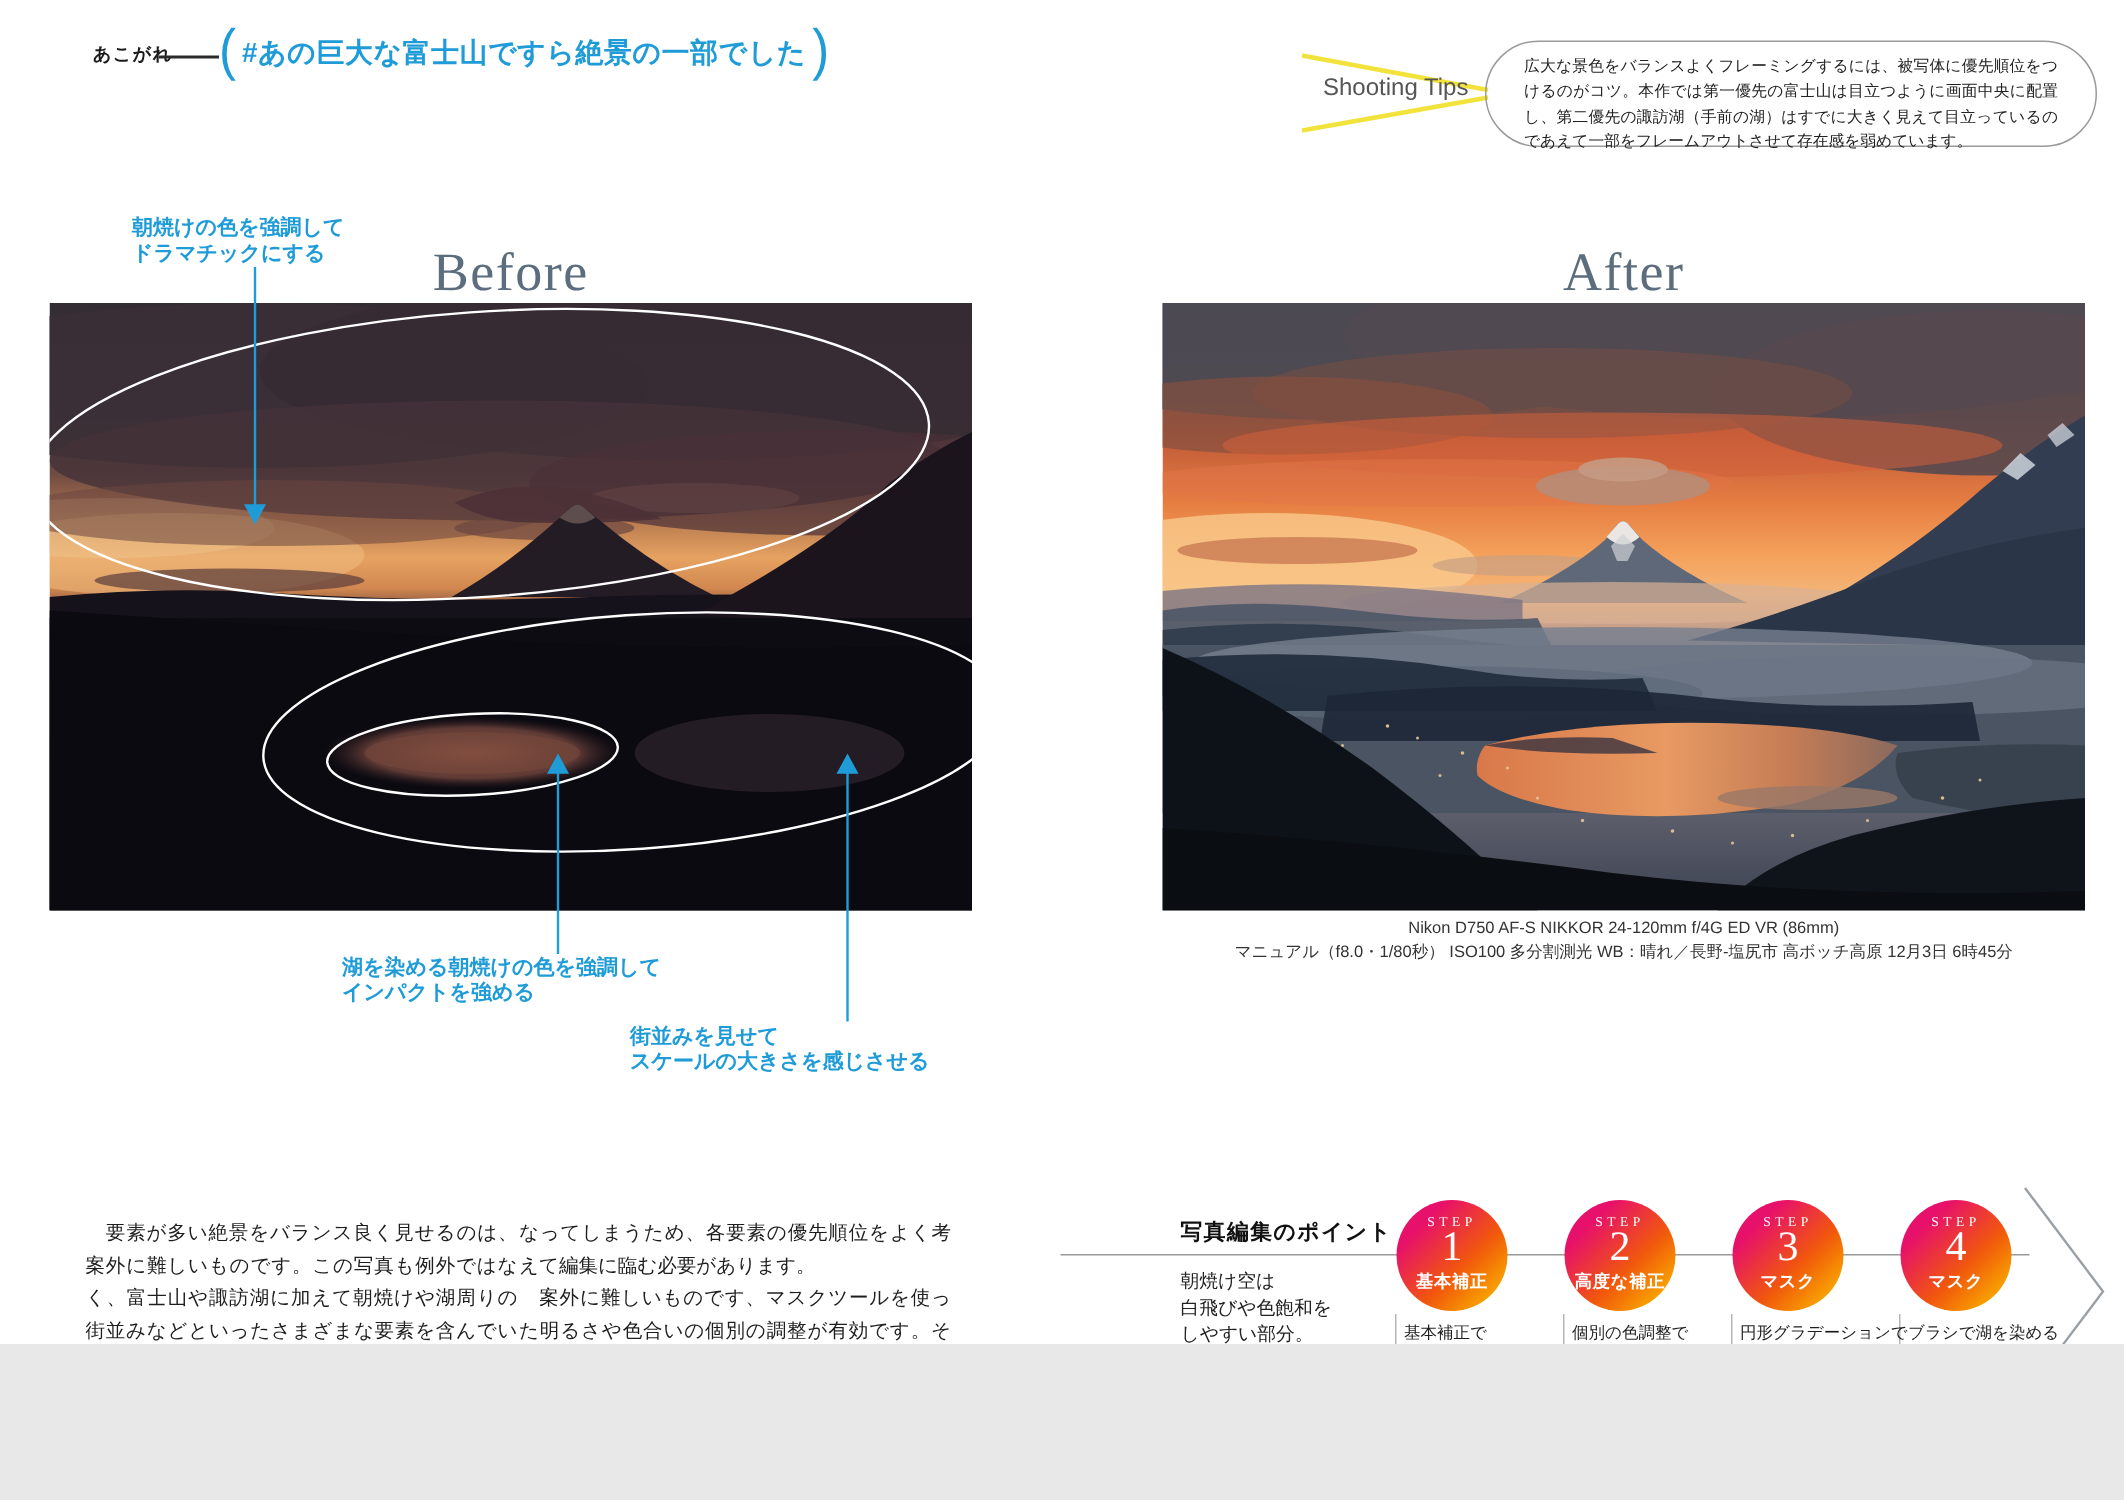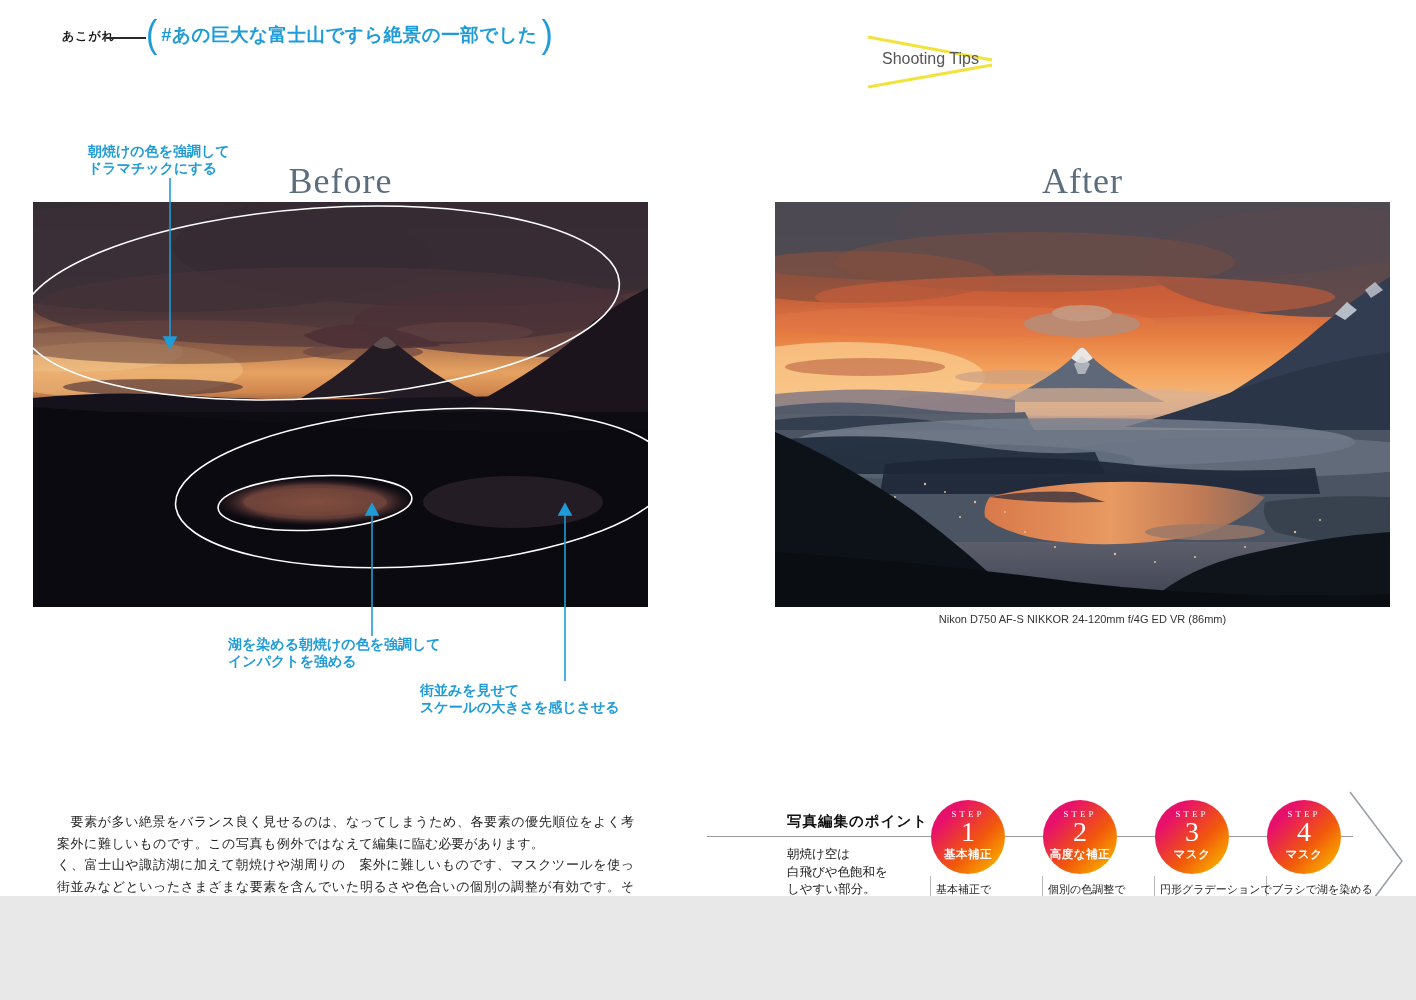--- a/index.html
+++ b/index.html
@@ -216,33 +216,37 @@
     <span class="paren">(</span>
     <span class="hashtag">#あの巨大な富士山ですら絶景の一部でした</span>
     <span class="paren">)</span>
   </div>
 
   <svg class="abs" style="left:866px;top:27px;" width="128" height="68">
     <path d="M2,10 L126,33" stroke="#f1e33c" stroke-width="3" fill="none"></path>
     <path d="M2,60 L126,38" stroke="#f1e33c" stroke-width="3" fill="none"></path>
   </svg>
   <div class="abs tips-label">Shooting Tips</div>
+  <div class="abs tips-bubble">
+    <span>広大な景色をバランスよくフレーミングするには、被写体に優先順位をつけるのがコツ。本作では第一優先の富士山は目立つように画面中央に配置し、第二優先の諏訪湖（手前の湖）はすでに大きく見えて目立っているのであえて一部をフレームアウトさせて存在感を弱めています。</span>
+  </div>
 
   <div class="abs img-title" style="left:33px;">Before</div>
   <div class="abs img-title" style="left:775px;">After</div>
 
   <div class="abs anno" style="left:88px;top:143px;width:184px;">朝焼けの色を強調して
 ドラマチックにする</div>
   <div class="abs anno" style="left:228px;top:636px;width:300px;">湖を染める朝焼けの色を強調して
 インパクトを強める</div>
   <div class="abs anno" style="left:420px;top:682px;width:290px;">街並みを見せて
 スケールの大きさを感じさせる</div>
 
   <div class="abs exif">
     <div>Nikon D750  AF-S NIKKOR 24-120mm f/4G ED VR (86mm)</div>
+    <div>マニュアル（f8.0・1/80秒） ISO100 多分割測光 WB：晴れ／長野-塩尻市 高ボッチ高原 12月3日 6時45分</div>
   </div>
 
   <div class="abs col" style="left:57px;">　要素が多い絶景をバランス良く見せるのは、案外に難しいものです。この写真も例外ではなく、富士山や諏訪湖に加えて朝焼けや湖周りの街並みなどといったさまざまな要素を含んでいます。それらをすべて目立たせて見せようとすると情報量が多すぎて何を意図しているのかわかりにくく</div>
   <div class="abs col" style="left:346px;">なってしまうため、各要素の優先順位をよく考えて編集に臨む必要があります。
 　案外に難しいものです、マスクツールを使った明るさや色合いの個別の調整が有効です。その際、優先順位が上の被写体より目立つことがないように引き算の発想で要素を整理しましょう。</div>
 
   <div class="abs pts-line"></div>
   <div class="abs pts-head">写真編集のポイント</div>
   <div class="abs pts-intro">朝焼け空は
 白飛びや色飽和を

